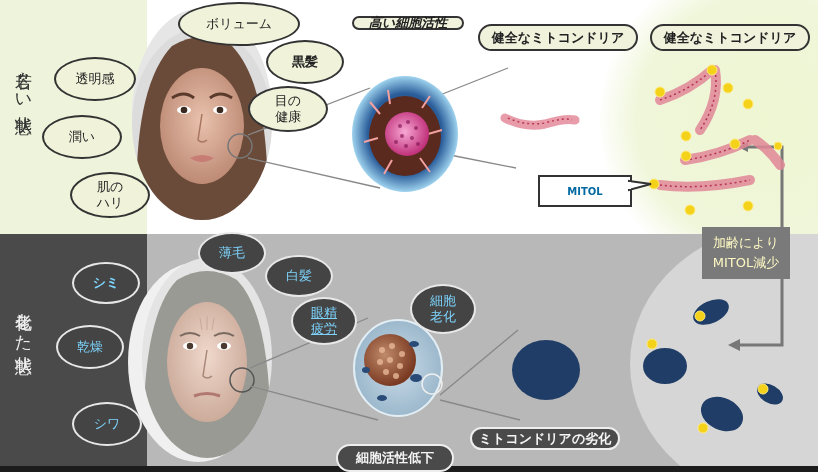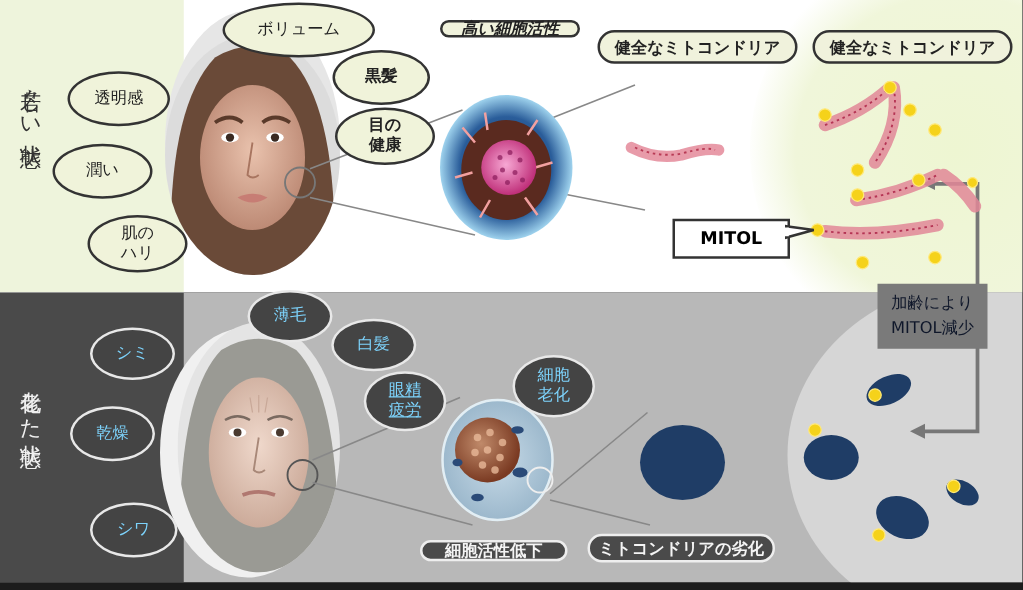--- a/index.html
+++ b/index.html
@@ -16,23 +16,23 @@
   .vlabel.young{left:13px;top:60px;color:#333;}
   .vlabel.old{left:13px;top:300px;color:#f0f0f0;}
   .face1{left:132px;top:8px;width:140px;height:212px;border-radius:50%;background:#e6e6e6;}
   .face2{left:128px;top:262px;width:140px;height:200px;border-radius:50%;background:#f0f0f0;}
   .oval{position:absolute;border-radius:50%;display:flex;align-items:center;justify-content:center;text-align:right;font-size:13px;line-height:16px;box-sizing:border-box;}
   .oval.light{background:#f0f3da;border:2px solid #333;color:#222;}
   .oval.dark{background:#444;border:2px solid #e8e8e8;color:#7dd3fc;}
   .pill{position:absolute;border-radius:14px;display:flex;align-items:center;justify-content:center;font-size:13px;white-space:nowrap;box-sizing:border-box;font-weight:bold;}
   .pill.light{background:#f0f2dc;border:2px solid #333;color:#222;}
   .pill.dark{background:#4a4a4a;border:2px solid #eee;color:#f4f4f4;}
-  .callout{left:538px;top:175px;width:94px;height:32px;border:2px solid #333;background:#fff;display:flex;align-items:center;justify-content:center;font-size:14px;font-weight:bold;color:#000000;box-sizing:border-box;}
+  .callout{left:538px;top:175px;width:94px;height:32px;border:2px solid #333;background:#fff;display:flex;align-items:center;justify-content:center;font-size:10px;font-weight:bold;color:#0369a1;box-sizing:border-box;}
   .callout-tail{left:630px;top:181px;}
-  .aging-box{left:702px;top:227px;width:88px;height:52px;background:#7a7a7a;color:#0f172a;font-size:13px;line-height:20px;text-align:center;display:flex;align-items:center;justify-content:center;white-space:pre-line;box-sizing:border-box;}
+  .aging-box{left:702px;top:227px;width:88px;height:52px;background:#7a7a7a;color:#fef9c3;font-size:13px;line-height:20px;text-align:center;display:flex;align-items:center;justify-content:center;white-space:pre-line;box-sizing:border-box;}
   svg{position:absolute;overflow:visible;}
 </style>
 </head>
 <body>
 
 <div class="abs top">
   <div class="abs top-left"></div>
   <div class="abs top-glow"></div>
 </div>
 
@@ -227,43 +227,43 @@
     <circle cx="190" cy="36" r="5"></circle>
       <circle cx="142" cy="64" r="5"></circle>
       <circle cx="253" cy="109" r="5"></circle>
       <circle cx="193" cy="148" r="5"></circle>
   </g>
 </svg>
 
 <div class="oval light" style="left:178px;top:2px;width:122px;height:44px;">ボリューム</div>
 <div class="oval light" style="left:54px;top:57px;width:82px;height:44px;">透明感</div>
 <div class="oval light" style="left:266px;top:40px;width:78px;height:44px;font-weight:bold;">黒髪</div>
-<div class="oval light" style="left:268px;top:86px;width:80px;height:46px;white-space:pre-line;font-weight:bold;">目の
+<div class="oval light" style="left:248px;top:86px;width:80px;height:46px;white-space:pre-line;">目の
 健康</div>
 <div class="oval light" style="left:42px;top:115px;width:80px;height:44px;">潤い</div>
 <div class="oval light" style="left:70px;top:172px;width:80px;height:46px;white-space:pre-line;">肌の
 ハリ</div>
 
 <div class="pill light" style="left:352px;top:16px;width:112px;height:14px;font-style:italic;">高い細胞活性</div>
 <div class="pill light" style="left:478px;top:24px;width:160px;height:27px;text-align:center;">健全なミトコンドリア</div>
 <div class="pill light" style="left:650px;top:24px;width:160px;height:27px;">健全なミトコンドリア</div>
 
 <div class="abs callout">MITOL</div>
 <svg class="callout-tail" style="left:629px;top:178px;" width="24" height="18" viewBox="0 0 24 18">
   <polygon points="0,3 22,6 0,12" fill="#fff" stroke="#333" stroke-width="2"></polygon>
   <rect x="-2" y="4" width="4" height="7" fill="#fff"></rect>
 </svg>
 
 <div class="oval dark" style="left:198px;top:232px;width:68px;height:42px;">薄毛</div>
-<div class="oval dark" style="left:72px;top:262px;width:68px;height:42px;">シミ</div>
+<div class="oval dark" style="left:72px;top:262px;width:68px;height:42px;font-weight:bold;">シミ</div>
 <div class="oval dark" style="left:265px;top:255px;width:68px;height:42px;">白髪</div>
 <div class="oval dark" style="left:291px;top:297px;width:66px;height:48px;white-space:pre-line;text-decoration:underline;">眼精
 疲労</div>
 <div class="oval dark" style="left:56px;top:325px;width:68px;height:44px;">乾燥</div>
 <div class="oval dark" style="left:72px;top:402px;width:70px;height:44px;">シワ</div>
 <div class="oval dark" style="left:410px;top:284px;width:66px;height:50px;white-space:pre-line;">細胞
 老化</div>
 
-<div class="pill dark" style="left:336px;top:432px;width:118px;height:17px;">細胞活性低下</div>
+<div class="pill dark" style="left:336px;top:444px;width:118px;height:28px;">細胞活性低下</div>
 <div class="pill dark" style="left:470px;top:427px;width:150px;height:23px;">ミトコンドリアの劣化</div>
 
 <div class="abs aging-box">加齢により
 MITOL減少</div>
 
 </body></html>

